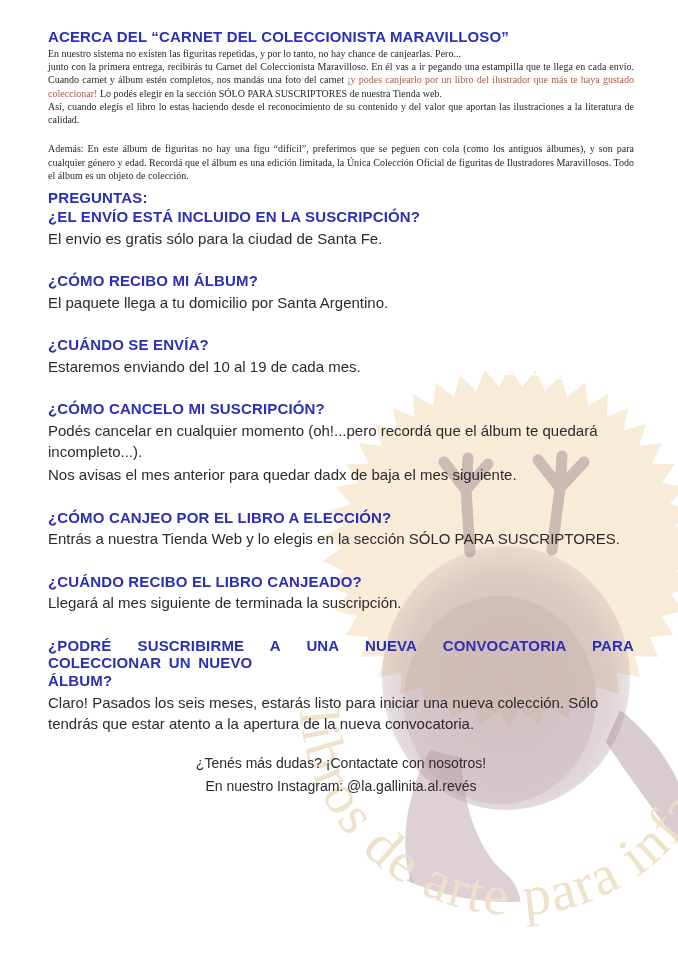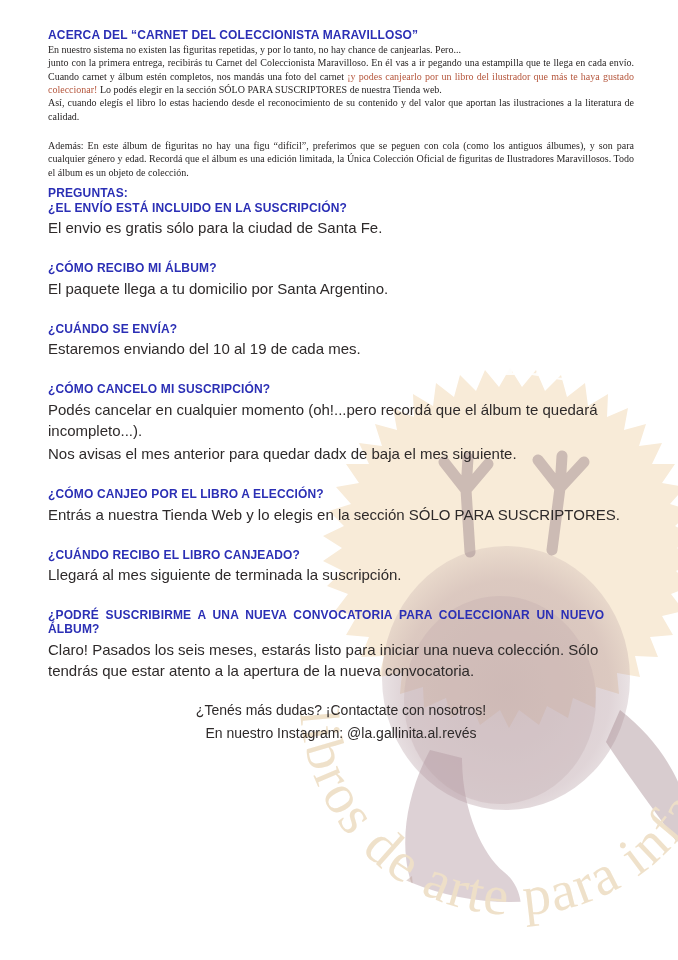--- a/index.html
+++ b/index.html
@@ -31,21 +31,21 @@
     position: relative;
     z-index: 2;
     padding: 28px 44px 0 48px;
     box-sizing: border-box;
   }
 
   .h-blue {
     color: #2b2fb5;
     font-family: "Liberation Sans", sans-serif;
     font-weight: bold;
-    font-size: 12px;
+    font-size: 15px;
     letter-spacing: 0.15px;
     margin: 0 0 1px 0;
     line-height: 1.18;
   }
   .h-blue.spread {
     text-align: justify;
     text-align-last: left;
     word-spacing: 3.2px;
   }
   .h-blue.spread > span.j {

